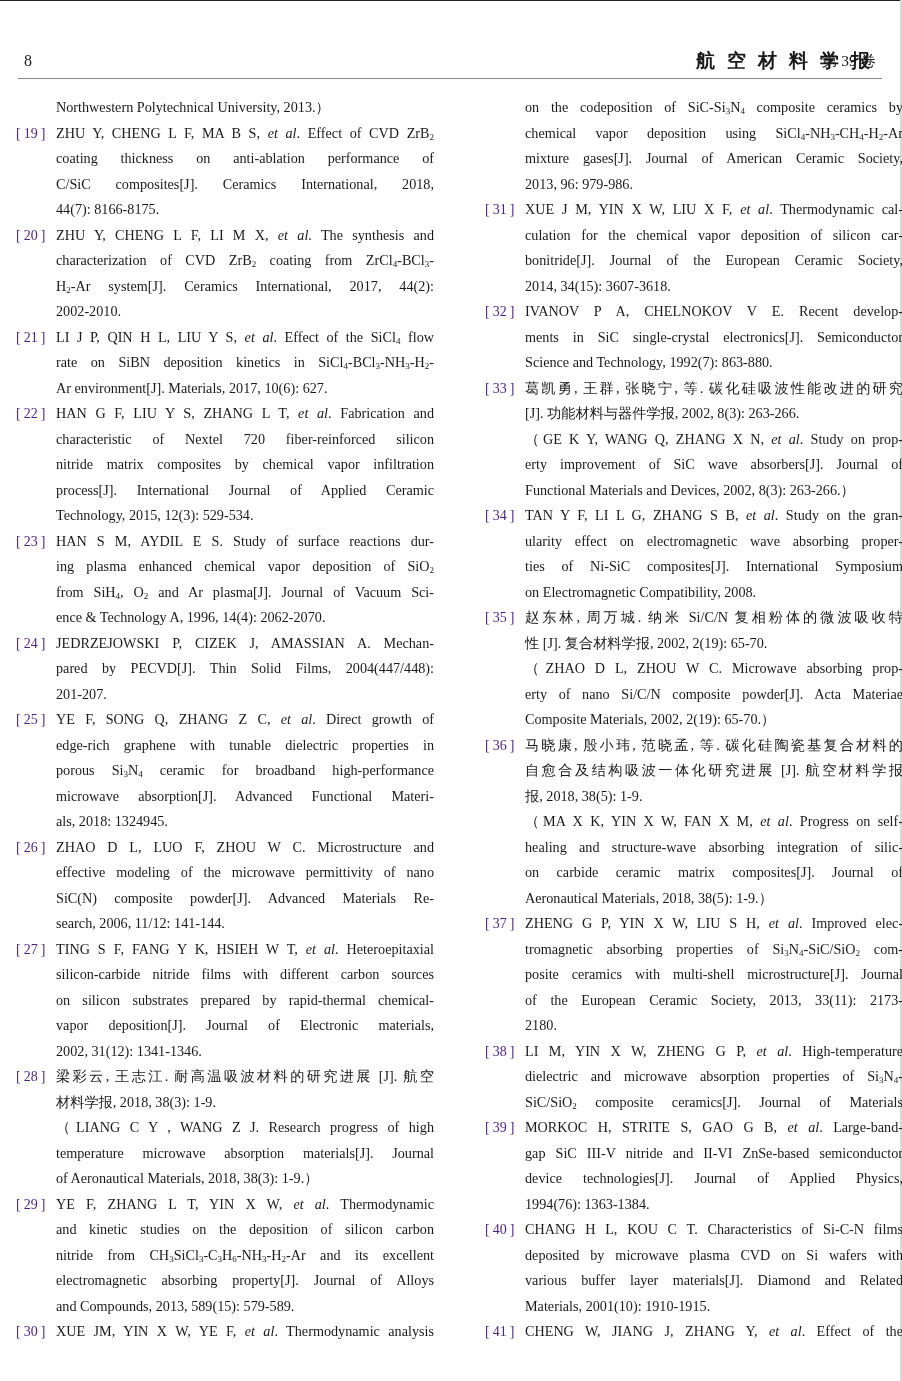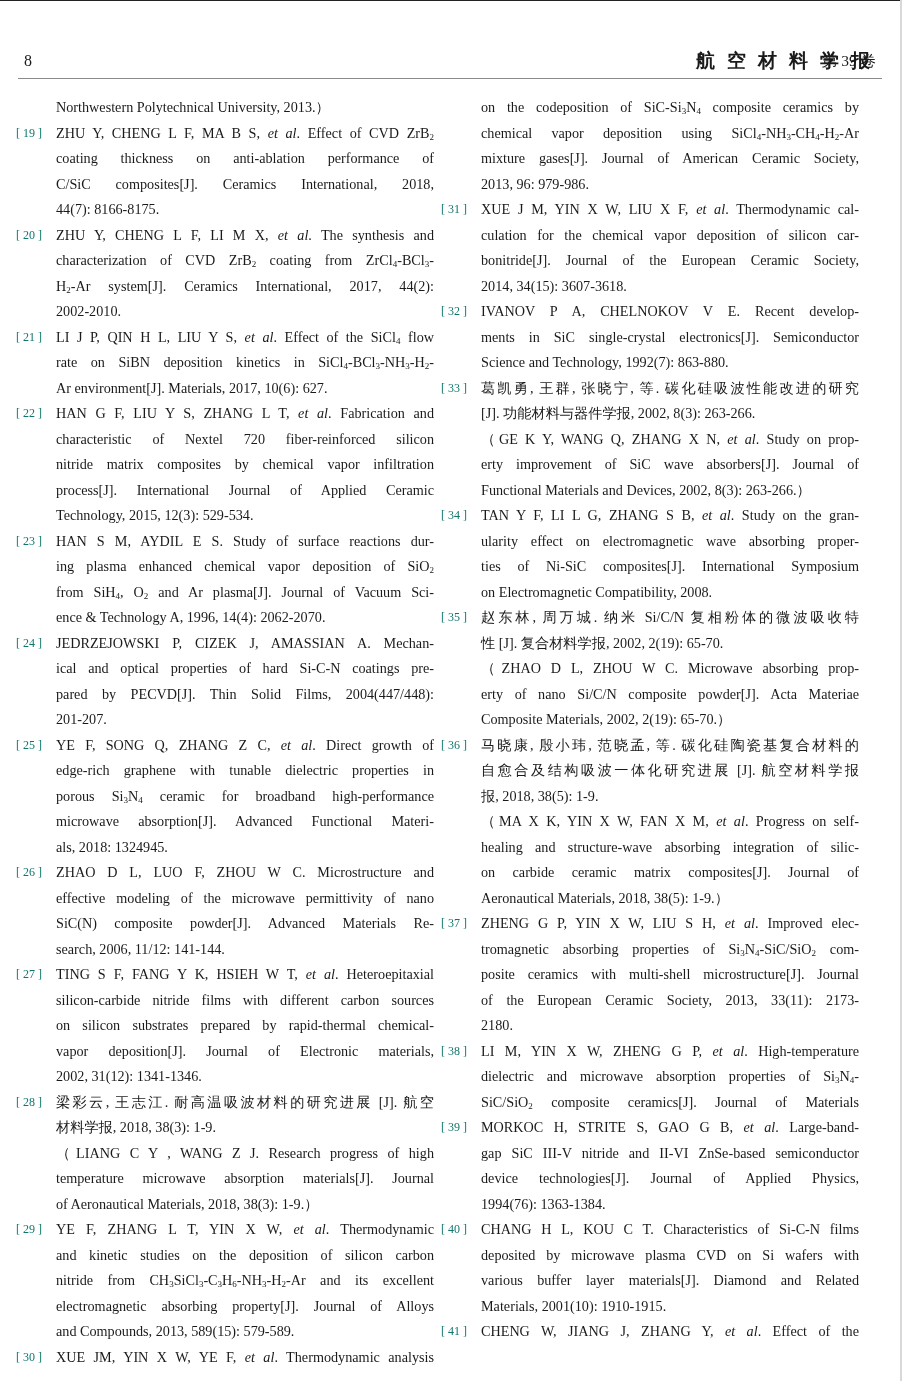--- a/index.html
+++ b/index.html
@@ -11,28 +11,28 @@
   .top-border { position: absolute; left: 0; top: 0; width: 902px; height: 1px; background: #222; }
   .right-border { position: absolute; right: 0; top: 0; width: 2px; height: 1381px; background: #d8d8d8; }
   .header { position: absolute; left: 18px; top: 46px; width: 864px; height: 32px; }
   .page-num { position: absolute; left: 6px; top: 6px; font-size: 16px; }
   .journal-title { position: absolute; left: 0; right: 0; top: 2px; text-align: right; font-size: 19px; letter-spacing: 12px; padding-left: 12px; font-weight: bold; }
   .volume { position: absolute; right: 6px; top: 5px; font-size: 15.5px; }
   .header-rule { position: absolute; left: 18px; top: 78px; width: 864px; height: 1px; background: #8a8a8a; }
 
   .col { position: absolute; top: 95px; width: 386px; }
   .col.left { left: 48px; }
-  .col.right { left: 473px; }
+  .col.right { left: 517px; }
   .ref { position: relative; padding-left: 8px; }
   .ref-line, .cont-line {
     font-size: 14.2px; line-height: 25.5px; height: 25.5px;
     text-align: justify; text-align-last: justify; white-space: nowrap;
   }
   .ref-line.last, .cont-line.last { text-align-last: left; }
-  .ref-num { position: absolute; left: -32px; font-size: 12px; line-height: 25.5px; color: #0f766e; }
+  .ref-num { position: absolute; left: -32px; font-size: 14px; line-height: 25.5px; color: #4c1d95; }
   .ref-num::before { content: "["; margin-right: 3px; }
   .ref-num::after { content: "]"; margin-left: 3px; }
   sub { font-size: 9px; vertical-align: -2px; line-height: 0; }
   i { }
 </style>
 </head>
 <body>
 
 <div class="top-border"></div>
 <div class="right-border"></div>
@@ -79,21 +79,20 @@
     <div class="ref">
       <span class="ref-num">23</span>
       <div class="ref-line">HAN S M, AYDIL E S. Study of surface reactions dur-</div>
       <div class="ref-line">ing plasma enhanced chemical vapor deposition of SiO<sub>2</sub></div>
       <div class="ref-line">from SiH<sub>4</sub>, O<sub>2</sub> and Ar plasma[J]. Journal of Vacuum Sci-</div>
       <div class="ref-line last">ence &amp; Technology A, 1996, 14(4): 2062-2070.</div>
     </div>
     <div class="ref">
       <span class="ref-num">24</span>
       <div class="ref-line">JEDRZEJOWSKI P, CIZEK J, AMASSIAN A. Mechan-</div>
-      <div class="ref-line">ical and optical properties of hard Si-C-N coatings pre-</div>
       <div class="ref-line">pared by PECVD[J]. Thin Solid Films, 2004(447/448):</div>
       <div class="ref-line last">201-207.</div>
     </div>
     <div class="ref">
       <span class="ref-num">25</span>
       <div class="ref-line">YE F, SONG Q, ZHANG Z C, <i>et al</i>. Direct growth of</div>
       <div class="ref-line">edge-rich graphene with tunable dielectric properties in</div>
       <div class="ref-line">porous Si<sub>3</sub>N<sub>4</sub> ceramic for broadband high-performance</div>
       <div class="ref-line">microwave absorption[J]. Advanced Functional Materi-</div>
       <div class="ref-line last">als, 2018: 1324945.</div>

